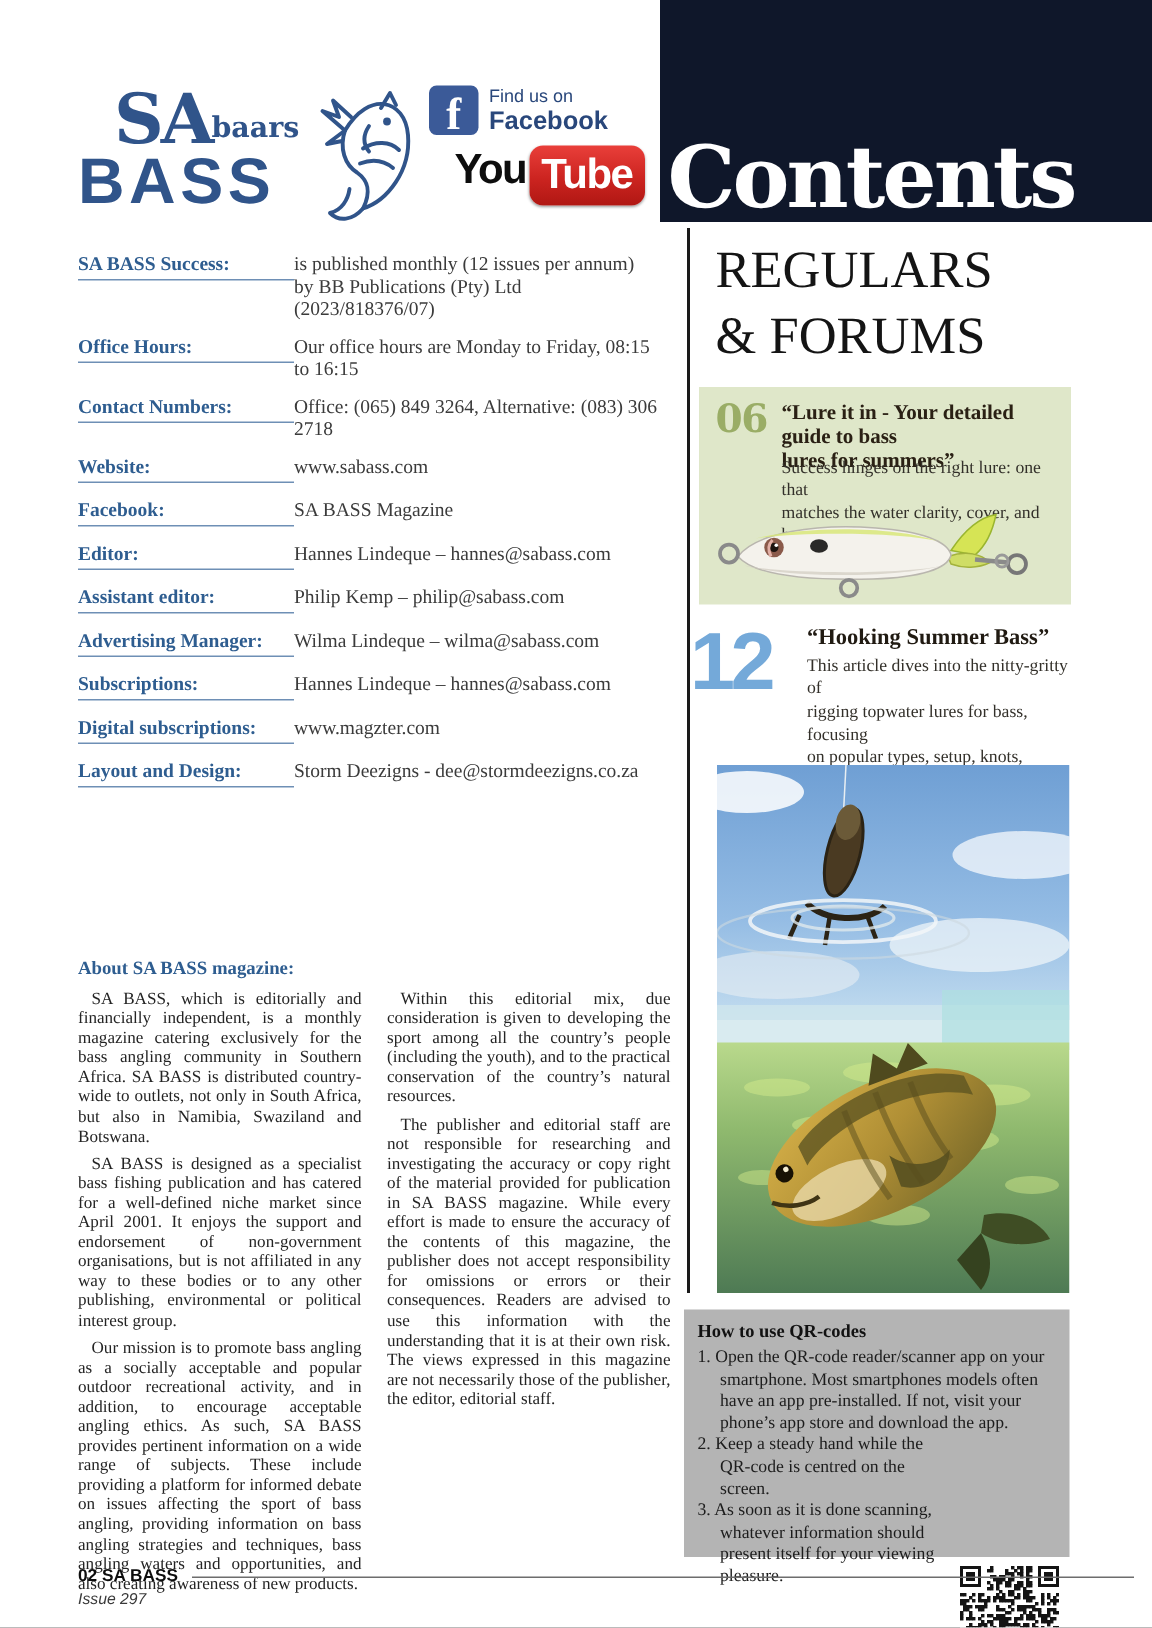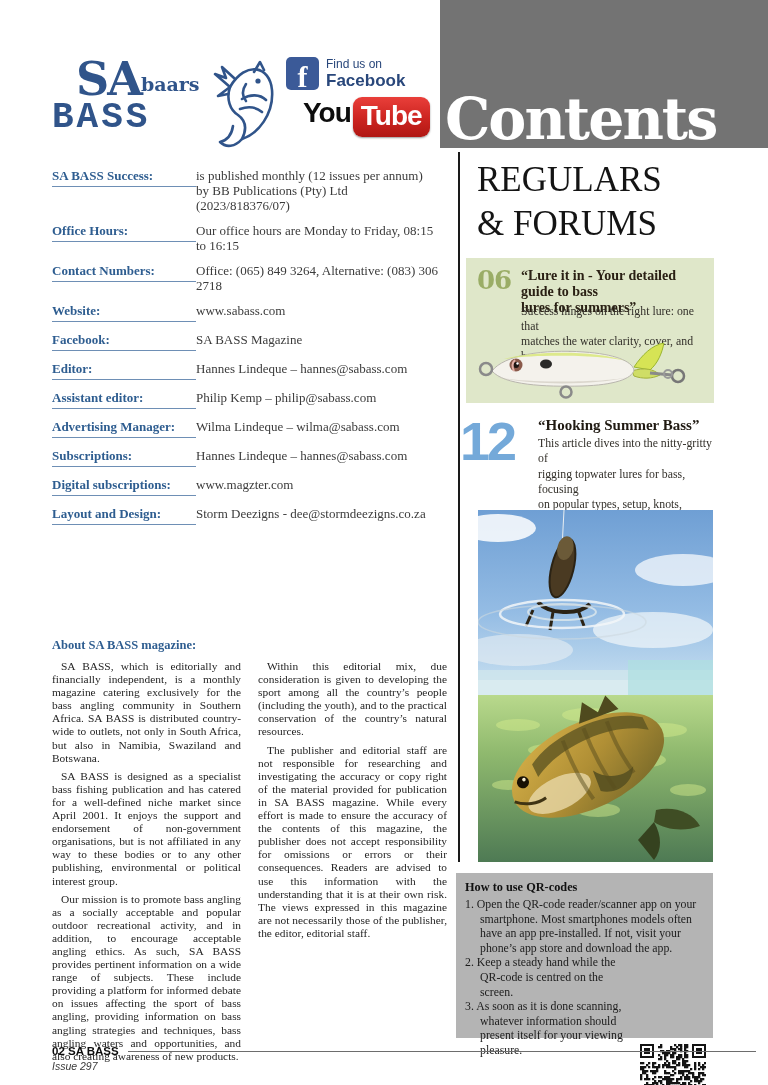--- a/index.html
+++ b/index.html
@@ -8,38 +8,38 @@
     position:relative; width:768px; height:1085px; margin:0 auto;
     background:#ffffff; overflow:hidden;
     font-family:"Liberation Serif", serif; color:#222;
   }
 
   
   .logo { position:absolute; left:52px; top:56px; color:#30548a; line-height:1; }
   .logo-line1 { font-family:"DejaVu Serif", serif; font-weight:bold;margin-left:24px; }
   .logo-sa   { font-size:46px; letter-spacing:-2px; }
   .logo-baars{ font-size:19px; letter-spacing:0; position:relative; top:-4px; }
-  .logo-bass { font-family:Liberation Mono, monospace; font-weight:bold; font-size:36px; letter-spacing:3px; margin-top:-2px; }
+  .logo-bass { font-family:Liberation Sans, sans-serif; font-weight:bold; font-size:43px; letter-spacing:3px; margin-top:-2px; }
   .logo-fish { position:absolute; left:208px; top:54px; }
 
   .fb-badge { position:absolute; left:286px; top:57px; display:flex; gap:7px; align-items:flex-start; }
   .fb-square { width:33px; height:33px; background:#3b5a98; border-radius:5px; color:#fff;
                font-family:"Liberation Serif", serif; font-weight:bold; font-size:30px;
                display:flex; align-items:flex-end; justify-content:center; line-height:0.9; }
   .fb-text-small { font-family:"Liberation Sans", sans-serif; font-size:12px; color:#29477b; }
   .fb-text-big   { font-family:"Liberation Sans", sans-serif; font-weight:bold; font-size:17px; color:#29477b; margin-top:0px; }
 
   .yt-badge { position:absolute; left:303px; top:97px; display:flex; align-items:flex-start; }
   .yt-you { font-family:"Liberation Sans", sans-serif; font-weight:bold; font-size:28px; color:#0d0d0d; letter-spacing:-1px; }
   .yt-tube { margin-left:2px; padding:3px 8px 5px 8px; border-radius:9px;
              background:linear-gradient(#e93f3a 0%, #cc2420 55%, #b01713 100%);
              color:#fff; font-family:"Liberation Sans", sans-serif; font-weight:bold; font-size:28px;
              letter-spacing:-1px; box-shadow:0 1px 2px rgba(0,0,0,.4); }
 
-  .contents-banner { position:absolute; left:440px; top:0; width:328px; height:148px; background:#737373;text-decoration:underline; }
+  .contents-banner { position:absolute; left:440px; top:0; width:328px; height:148px; background:#0f172a;text-decoration:underline; }
   .contents-title { position:absolute; left:5px; bottom:-4px; color:#fff;
                     font-family:"DejaVu Serif", serif; font-weight:bold; font-size:57px; letter-spacing:-2px; }
 
   
   .info-table { position:absolute; left:52px; top:168px; width:392px; }
   .info-row { display:flex; margin-bottom:10px; }
   .info-row.gap-before { margin-top:9px; }
   .info-label { width:144px; flex:0 0 144px; border-bottom:1px solid #6e8fb5; padding-bottom:3px;
                 align-self:flex-start; font-weight:bold; font-size:13px; color:#2e5d90; line-height:15px; }
   .info-value { font-size:13px; color:#3b3b3b; line-height:15px; padding-top:0px; }

